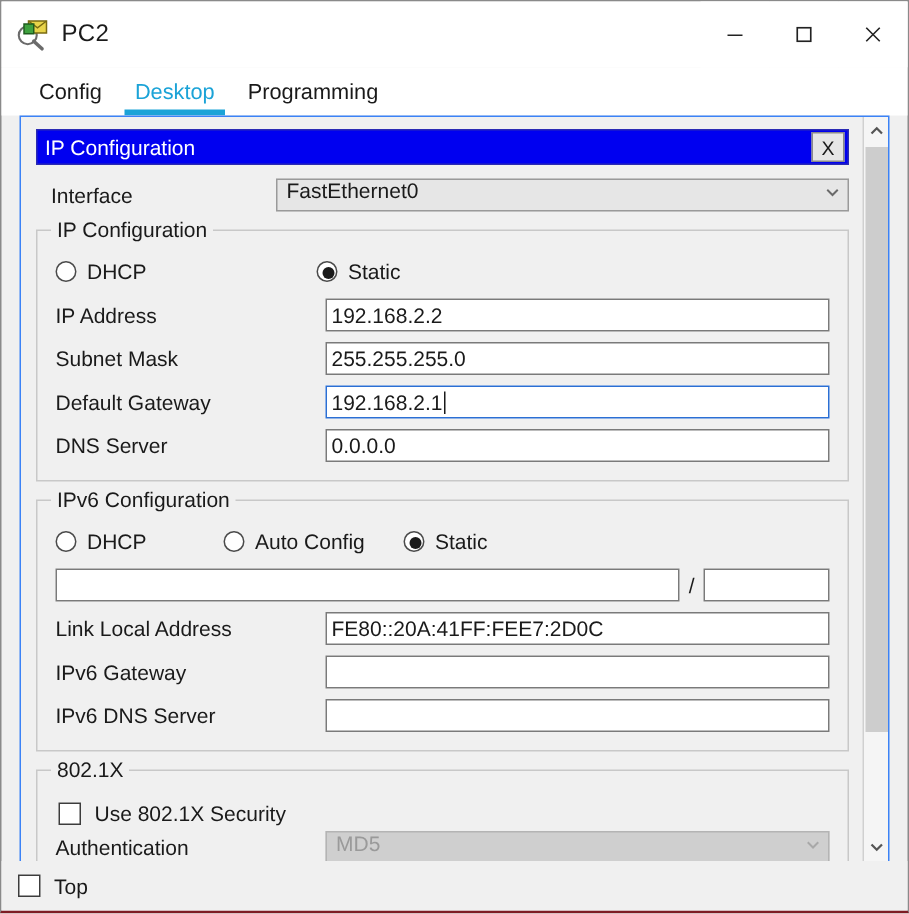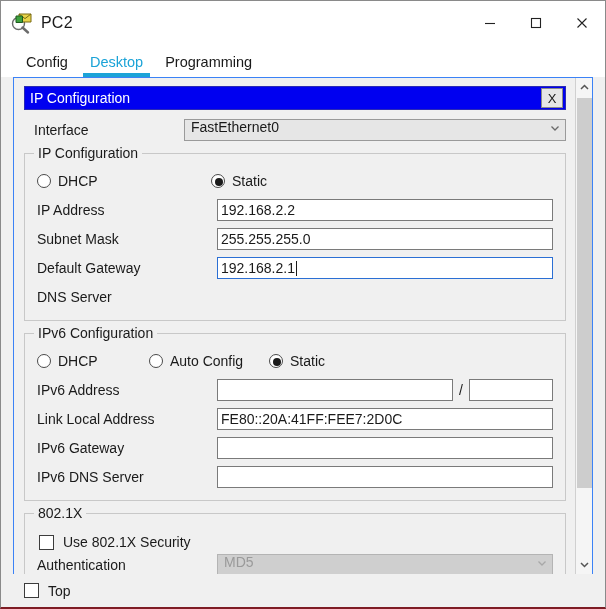--- a/index.html
+++ b/index.html
@@ -310,20 +310,23 @@
         <div class="field-row">
           <div class="field-label">Default Gateway</div>
           <div class="input focused">
             <span>192.168.2.1</span>
               <span class="caret"></span>
           </div>
         </div>
 
         <div class="field-row" style="margin-bottom:2px">
           <div class="field-label">DNS Server</div>
+          <div class="input">
+            <span>0.0.0.0</span>
+          </div>
         </div>
       </div>
 
       <div class="group">
         <div class="legend">IPv6 Configuration</div>
 
         <div class="radio-row">
           <div class="radio" style="width:106px">
             <span class="dot"></span>
             <span class="rlabel">DHCP</span>
@@ -332,21 +335,20 @@
             <span class="dot"></span>
             <span class="rlabel">Auto Config</span>
           </div>
           <div class="radio on">
             <span class="dot"></span>
             <span class="rlabel">Static</span>
           </div>
         </div>
 
         <div class="v6addr-row">
-          <div class="field-label">IPv6 Address</div>
           <div class="input main">
             <span></span>
           </div>
           <span class="slash">/</span>
           <div class="input prefix">
             <span></span>
           </div>
         </div>
 
         <div class="field-row">
@@ -403,19 +405,19 @@
       <div class="thumb"></div>
       <div class="arrow down">
         <svg width="11" height="11" viewBox="0 0 11 11">
             <path d="M2 4 L5.5 7.5 L9 4" fill="none" stroke="#555" stroke-width="1.5"></path>
           </svg>
       </div>
     </div>
   </div>
 
   <div class="bottombar">
-    <div class="check-row" style="margin:12px">
+    <div class="check-row" style="margin:0">
       <span class="checkbox"></span>
       <span class="clabel">Top</span>
     </div>
   </div>
 
 </div>
 
 </body></html>

